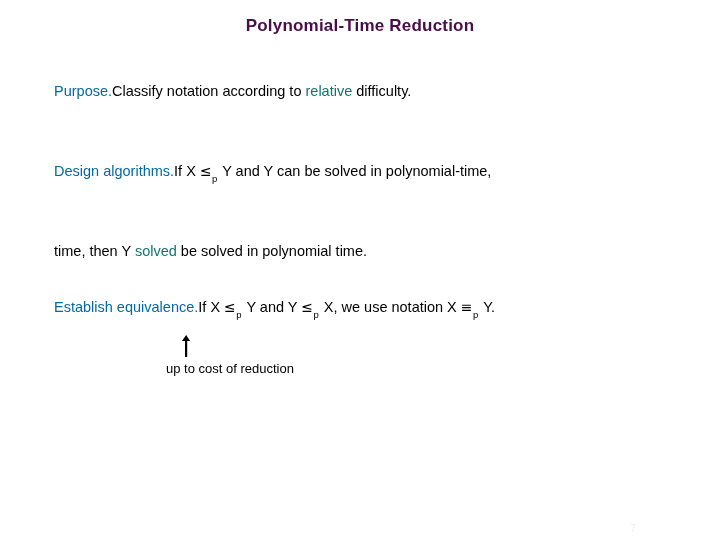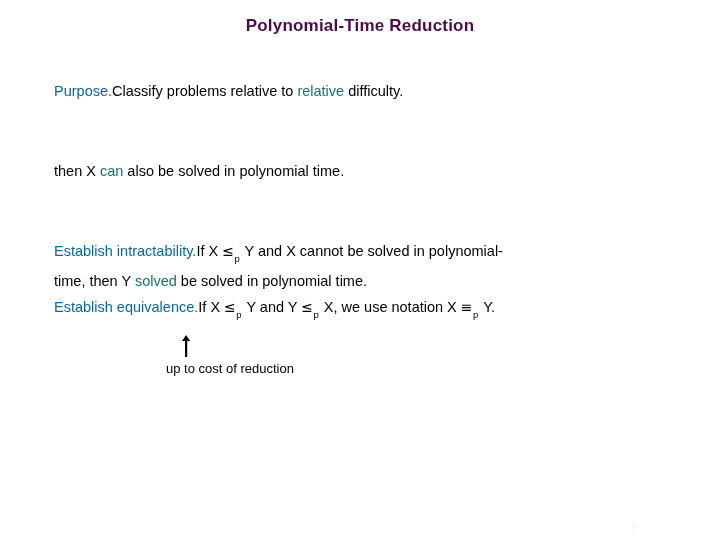--- a/index.html
+++ b/index.html
@@ -90,33 +90,30 @@
   }
 </style>
 </head>
 <body>
 
 <div class="slide">
 
   <div class="title">Polynomial-Time Reduction</div>
 
   <div class="body-block b1">
-    <span class="hl-blue">Purpose.</span><span>Classify problems relative to </span><span class="hl-red">relative</span><span> difficulty.</span>
+    <span class="hl-blue">Purpose.</span><span>Classify notation according to </span><span class="hl-red">relative</span><span> difficulty.</span>
   </div>
 
   <div class="body-block b2">
     <div>
-      <span>then X </span><span class="hl-red">can</span><span> also be solved in polynomial time.</span>
+      <span class="hl-blue">Design algorithms.</span><span>If X </span><span class="nowrap"><span class="op">≤</span><span class="sub">p</span></span><span> Y and Y can be solved in polynomial-time,</span>
     </div>
   </div>
 
   <div class="body-block b3">
-    <div>
-      <span class="hl-blue">Establish intractability.</span><span>If X </span><span class="nowrap"><span class="op">≤</span><span class="sub">p</span></span><span> Y and X cannot be solved in polynomial-</span>
-    </div>
     <div>
       <span>time, then Y </span><span class="hl-red">solved</span><span> be solved in polynomial time.</span>
     </div>
   </div>
 
   <div class="body-block b4">
     <div>
       <span class="hl-blue">Establish equivalence.</span><span>If X </span><span class="nowrap"><span class="op">≤</span><span class="sub">p</span></span><span> Y and Y </span><span class="nowrap"><span class="op">≤</span><span class="sub">p</span></span><span> X, we use notation X </span><span class="nowrap"><span class="op">≡</span><span class="sub">p</span></span><span> Y.</span>
     </div>
   </div>

